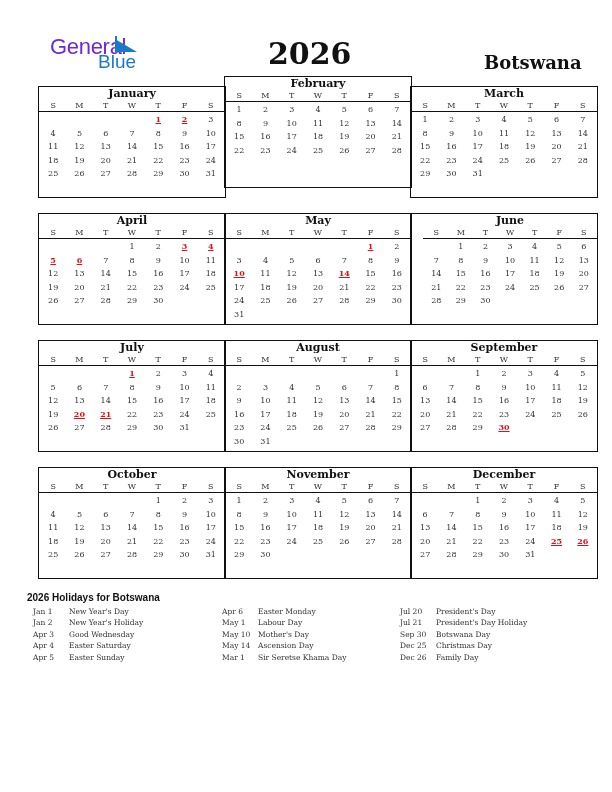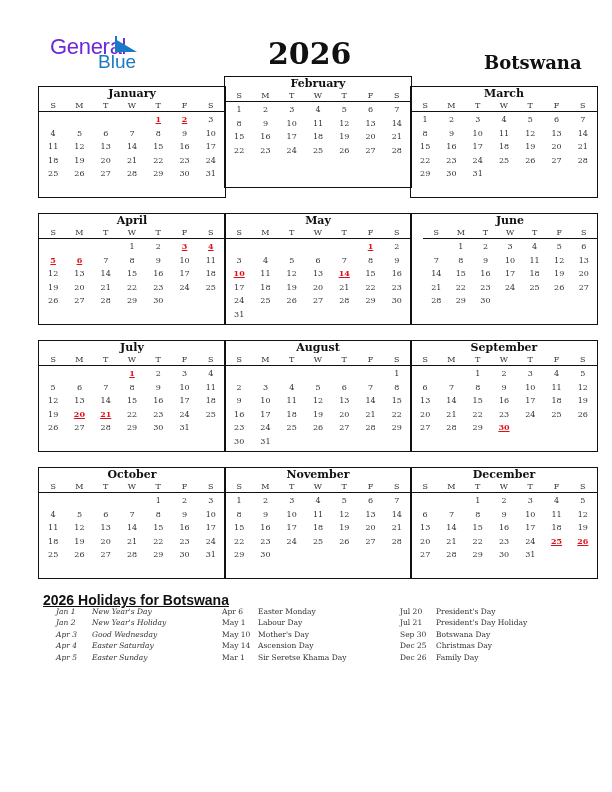--- a/index.html
+++ b/index.html
@@ -13,21 +13,21 @@
   .country { position:absolute; left:484px; top:52px; font-family:"DejaVu Serif", serif; font-weight:bold; font-size:18px; color:#111; }
   .month { position:absolute; width:188px; height:112px; border:1.5px solid #111; }
   .mtitle { text-align:center; font-weight:bold; font-size:11px; color:#111; height:14px; line-height:14px; }
   .dow { display:flex; height:11px; border-bottom:1.5px solid #111; padding:0 1px; }
   .dow span, .wk span { flex:1; text-align:center; font-size:8px; }
   .dow span { line-height:10px; color:#333; }
   .days { padding:1px 1px 0 1px; }
   .wk { display:flex; height:13.6px; }
   .wk span { line-height:13.6px; color:#333; }
   .wk span.hol { color:#e0101a; font-weight:bold; text-decoration:underline; }
-  .hl-title { position:absolute; left:43px; top:592px; font-family:"Liberation Sans", sans-serif; font-weight:bold; font-size:14px; color:#111;text-decoration:underline; }
+  .hl-title { position:absolute; left:27px; top:592px; font-family:"Liberation Sans", sans-serif; font-weight:bold; font-size:10px; color:#111; }
   .hcol { position:absolute; top:606px; }
   .hrow { display:flex; height:11.4px; font-size:7.5px; line-height:11.4px; color:#333; }
   .hrow .d { width:36px; }
 </style>
 </head>
 <body>
 
 <div class="logo">
   <span class="g">General</span>
   <span class="tri2"></span>
@@ -752,21 +752,21 @@
           <span>31</span>
           <span></span>
           <span></span>
         </div>
       </div>
     </div>
   </div>
 
 <div class="hl-title">2026 Holidays for Botswana</div>
 <div id="hl">
-    <div class="hcol" style="left: 56px; font-style: italic;">
+    <div class="hcol" style="left: 33px;">
       <div class="hrow">
         <span class="d">Jan 1</span>
         <span>New Year's Day</span>
       </div>
       <div class="hrow">
         <span class="d">Jan 2</span>
         <span>New Year's Holiday</span>
       </div>
       <div class="hrow">
         <span class="d">Apr 3</span>

